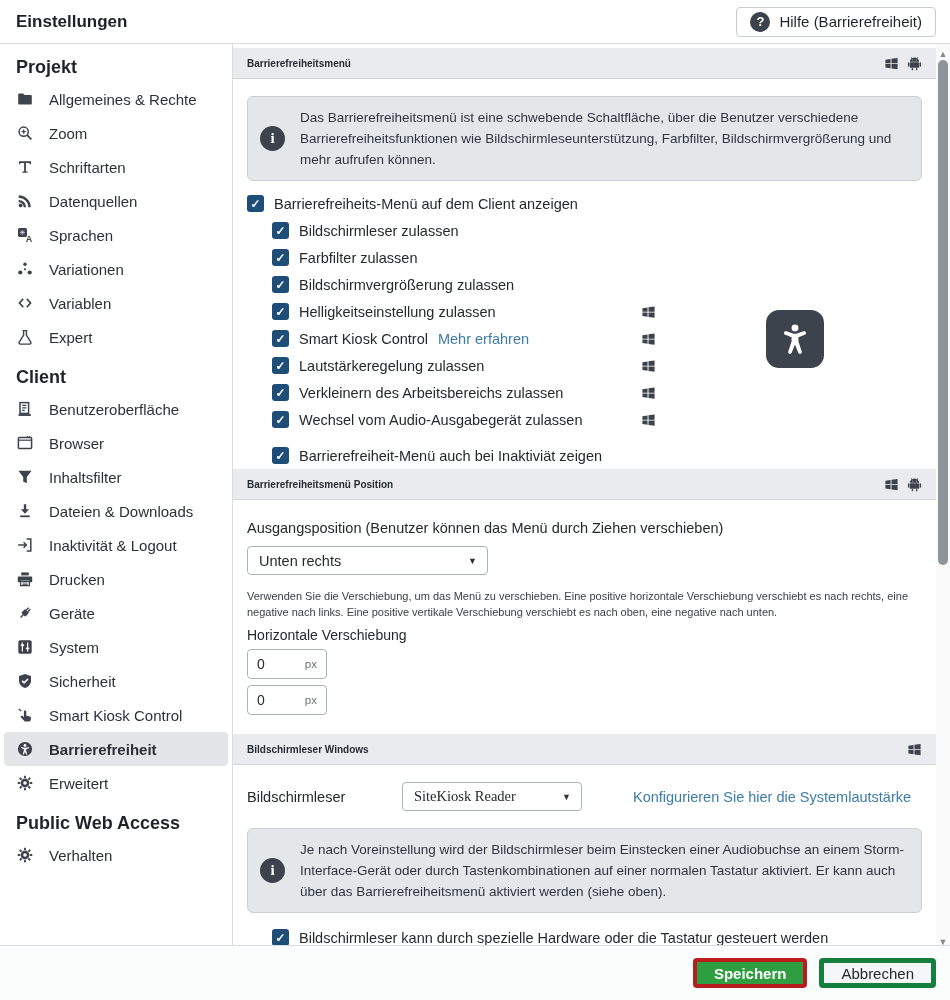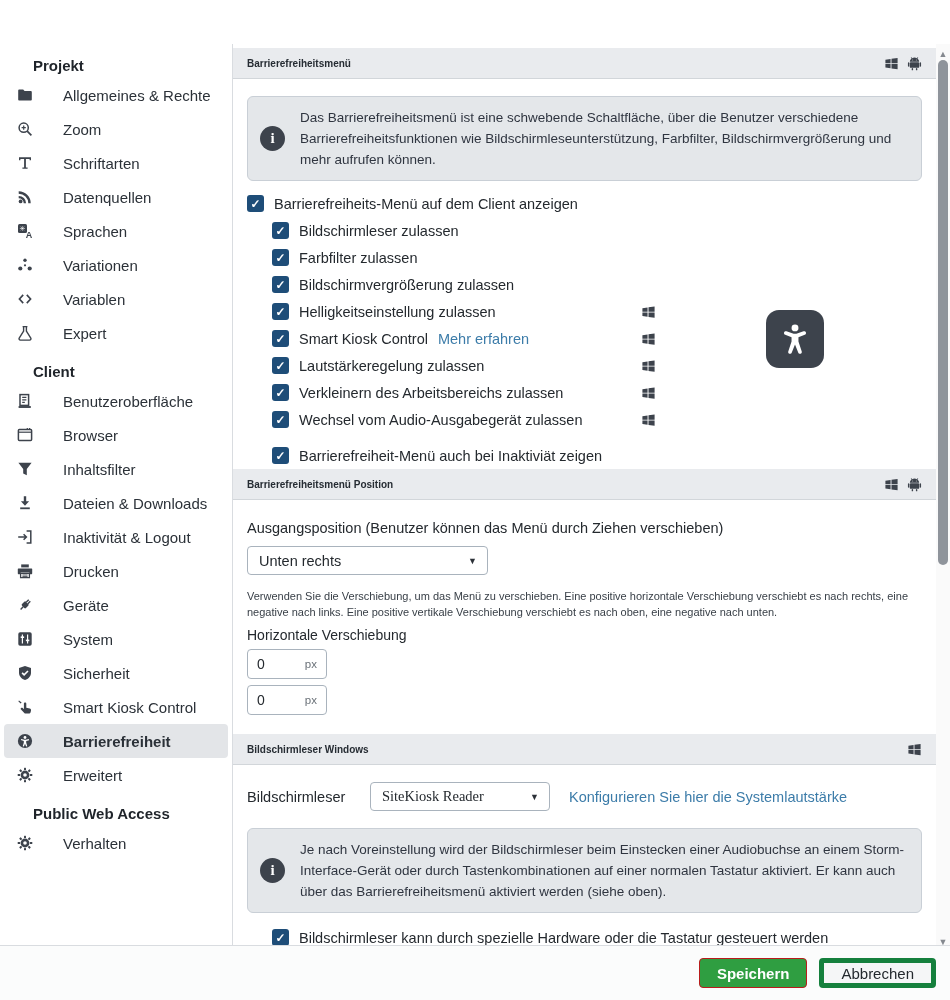--- a/index.html
+++ b/index.html
@@ -27,23 +27,23 @@
     width:20px; height:20px; border-radius:50%; background:#3d434c; color:#fff;
     display:flex; align-items:center; justify-content:center;
     font-size:13px; font-weight:bold; flex:none;
   }
 
   
   .body-row { position:absolute; top:44px; left:0; right:0; bottom:0; display:flex; }
 
   
   .sidebar { width:233px; flex:none; border-right:1px solid #d9dce0; padding:0 4px 0 4px; background:#fff; }
-  .sgroup-label { font-size:15px; font-weight:bold; color:#1f242a; margin:13px 0 4px 29px; }
+  .sgroup-label { font-size:18px; font-weight:bold; color:#1f242a; margin:13px 0 4px 12px; }
   .sitem {
-    height:34px; display:flex; align-items:center; gap:29px;
+    height:34px; display:flex; align-items:center; gap:15px;
     padding:0 8px 0 12px; border-radius:4px; font-size:15px; color:#2b3138; cursor:pointer;
     white-space:nowrap;
   }
   .sitem.selected { background:#e3e5e8; font-weight:bold; }
   .sicon { width:18px; height:16px; display:flex; align-items:center; justify-content:center; color:#3d434c; flex:none; }
   .ic { fill:currentColor; width:16px; height:16px; display:block; }
 
   
   .content { flex:1; position:relative; overflow:hidden; padding-top:4px; background:#fff; }
   .sec-header {
@@ -104,21 +104,21 @@
     margin-top:6px; width:80px; height:30px;
     border:1px solid #a9b3bd; border-radius:4px; background:#fff;
     display:flex; align-items:center; justify-content:space-between; padding:0 9px;
   }
   .inputbox input {
     border:none; outline:none; width:40px; font-size:14px;
     font-family:"Liberation Sans", sans-serif; color:#24292e; padding:0;
   }
   .unit { font-size:11.5px; color:#6a7178; }
 
-  .reader-row { display:flex; align-items:center; margin-top:17px; font-size:14.5px; }
+  .reader-row { display:flex; align-items:center; margin-top:17px; font-size:14.5px;gap:32px; }
   .reader-label { width:123px; flex:none; }
   .reader-row .selectbox { margin-top:0; width:180px;font-family:Liberation Serif, serif; }
   .reader-row .tlink { margin-left:19px; }
 
   .hw-row { margin-top:11px; }
   .preset-row { display:flex; align-items:center; margin-top:8px; font-size:14.5px; }
   .preset-label { width:144px; margin-left:25px; flex:none; }
   .combo {
     width:360px; height:30px; border:1px solid #b6bec6; border-radius:4px; background:#fff;
     display:flex; align-items:center; padding:0 10px; font-size:14.5px; cursor:pointer;
@@ -131,21 +131,21 @@
   .sthumb { position:absolute; left:2px; top:16px; width:10px; height:505px; background:#8f949b; border-radius:5px; cursor:grab; }
 
   
   .footer {
     position:absolute; left:0; right:0; bottom:0; height:55px; z-index:6;
     background:#fbfcfc; border-top:1px solid #d9dce0;
     display:flex; align-items:center; justify-content:flex-end; gap:12px; padding-right:14px;
   }
   .btn { height:30px; border-radius:4px; font-size:15px; padding:0 17px; cursor:pointer;
          font-family:"Liberation Sans", sans-serif; }
-  .btn-save { background:#2f9e41; border:1px solid #b91c1c; color:#fff; font-weight:bold; }
+  .btn-save { background:#2f9e41; border:4px solid #b91c1c; color:#fff; font-weight:bold; }
   .btn-cancel { background:#f5f6f7; border:5px solid #15803d; color:#24292e; }
   .nowrap { white-space:nowrap; }
 </style>
 </head>
 <body>
 
 <svg width="0" height="0" style="position:absolute" aria-hidden="true">
   <symbol id="i-folder" viewBox="0 0 16 16">
       <path d="M1.2 3.6c0-.6.5-1.1 1.1-1.1h3.5c.3 0 .6.1.8.4l1 1.2h6.1c.6 0 1.1.5 1.1 1.1v7.2c0 .6-.5 1.1-1.1 1.1H2.3c-.6 0-1.1-.5-1.1-1.1z"></path>
     </symbol>
@@ -271,20 +271,27 @@
       <rect x="9.5" y="12.8" width="1.5" height="2.5" rx=".75"></rect>
     </symbol>
   <symbol id="i-person" viewBox="0 0 24 24">
       <circle cx="12" cy="4.6" r="2.3"></circle>
       <path d="M11.1 8.5 6.3 6.9c-.7-.2-1.4.1-1.6.8-.2.6.1 1.3.8 1.5l4.2 1.6v2.9l-2.2 6.6c-.2.6.1 1.3.8 1.5.6.2 1.3-.1 1.5-.7L12 15.6l2.2 5.5c.2.6.9.9 1.5.7.7-.2 1-.9.8-1.5l-2.2-6.6v-2.9l4.2-1.6c.7-.2 1-.9.8-1.5-.2-.7-.9-1-1.6-.8l-4.8 1.6z"></path>
     </symbol>
 </svg>
 
 <div class="app">
 
+  <div class="topbar">
+    <div class="page-title">Einstellungen</div>
+    <button class="help-btn">
+      <span class="round-icon">?</span>
+      <span>Hilfe (Barrierefreiheit)</span>
+    </button>
+  </div>
 
   <div class="body-row">
 
     <aside class="sidebar">
       <div class="sgroup-label">Projekt</div>
       <div class="sitem">
           <span class="sicon">
             <svg class="ic">
               <use href="#i-folder"></use>
             </svg>

